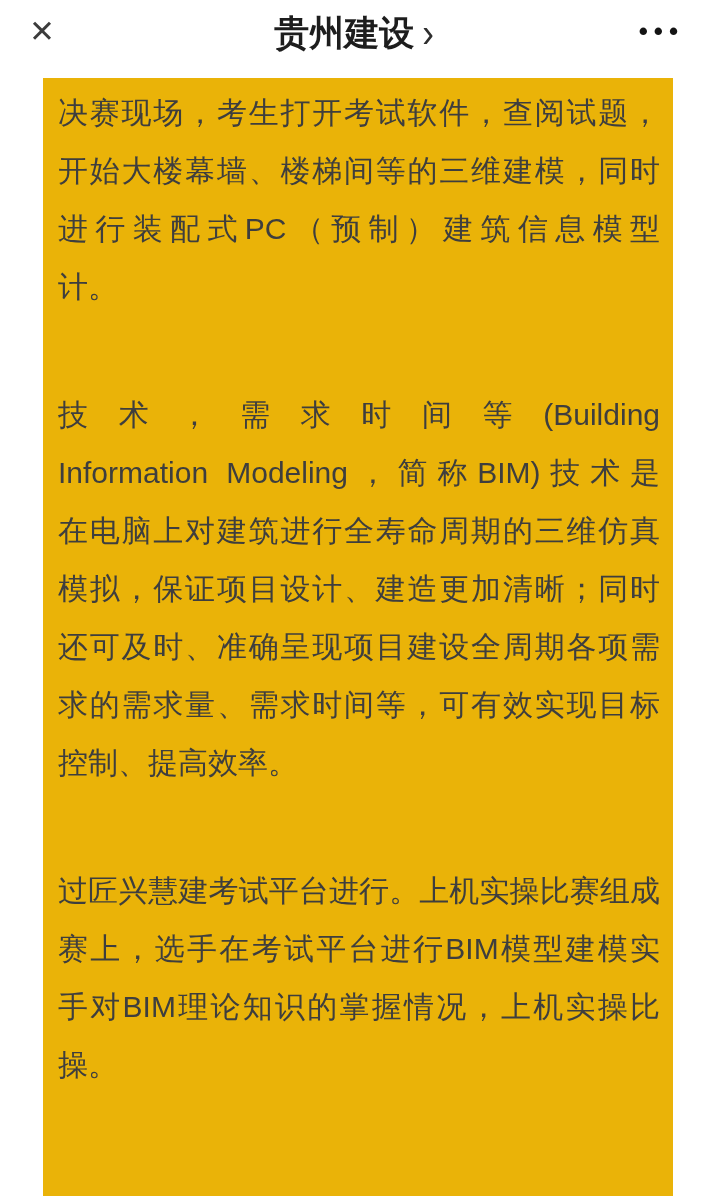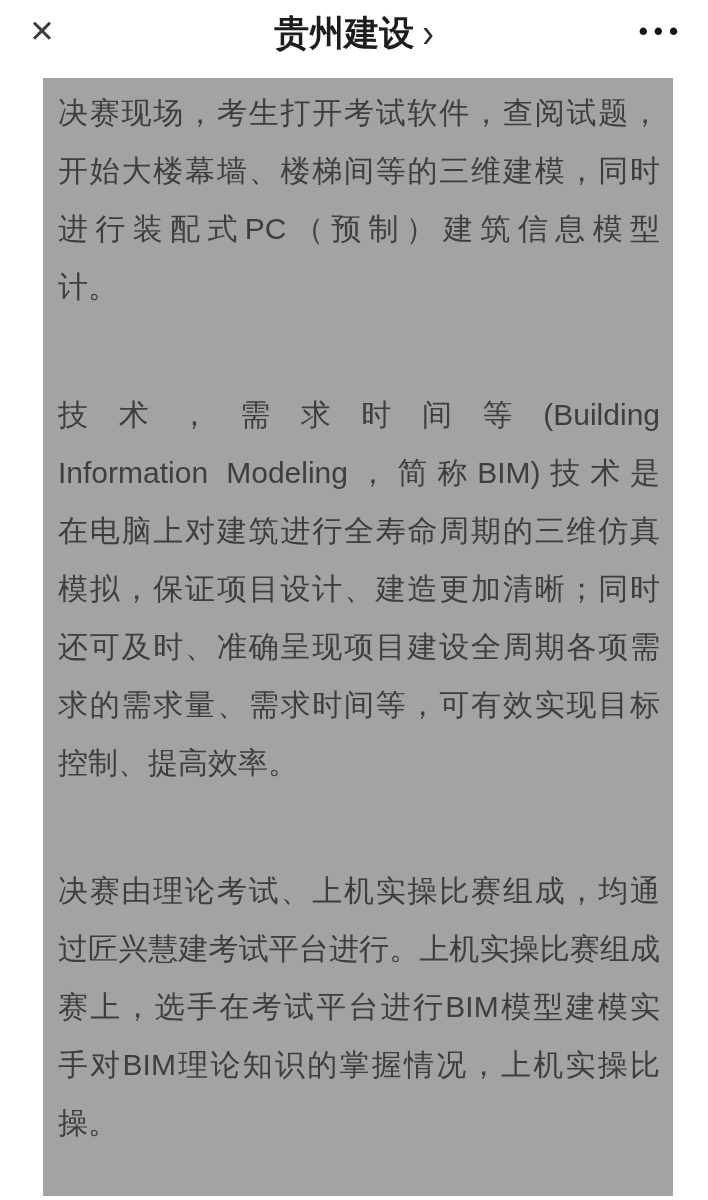--- a/index.html
+++ b/index.html
@@ -69,21 +69,21 @@
     font-weight: bold;
     cursor: pointer;
   }
   
   .content-image {
     position: absolute;
     left: 43px;
     top: 78px;
     width: 630px;
     height: 1118px;
-    background: #a3a3a3;
+    background: #eab308;
     box-sizing: border-box;
     padding: 6px 13px 0 15px;
     overflow: hidden;
   }
   .paragraph { margin: 0 0 70px 0; }
   .paragraph:last-child { margin-bottom: 0; }
   .text-line {
     font-size: 30px;
     line-height: 58px;
     color: #3e3e3e;
@@ -126,21 +126,20 @@
       <div class="text-line">技术，需求时间等(Building</div>
       <div class="text-line">Information Modeling，简称BIM)技术是</div>
       <div class="text-line">在电脑上对建筑进行全寿命周期的三维仿真</div>
       <div class="text-line">模拟，保证项目设计、建造更加清晰；同时</div>
       <div class="text-line">还可及时、准确呈现项目建设全周期各项需</div>
       <div class="text-line">求的需求量、需求时间等，可有效实现目标</div>
       <div class="text-line last">控制、提高效率。</div>
     </div>
 
     <div class="paragraph">
-      <div class="text-line">决赛由理论考试、上机实操比赛组成，均通</div>
       <div class="text-line">过匠兴慧建考试平台进行。上机实操比赛组成</div>
       <div class="text-line">赛上，选手在考试平台进行BIM模型建模实</div>
       <div class="text-line">手对BIM理论知识的掌握情况，上机实操比</div>
       <div class="text-line last">操。</div>
     </div>
 
   </div>
 </div>
 
 </body></html>

